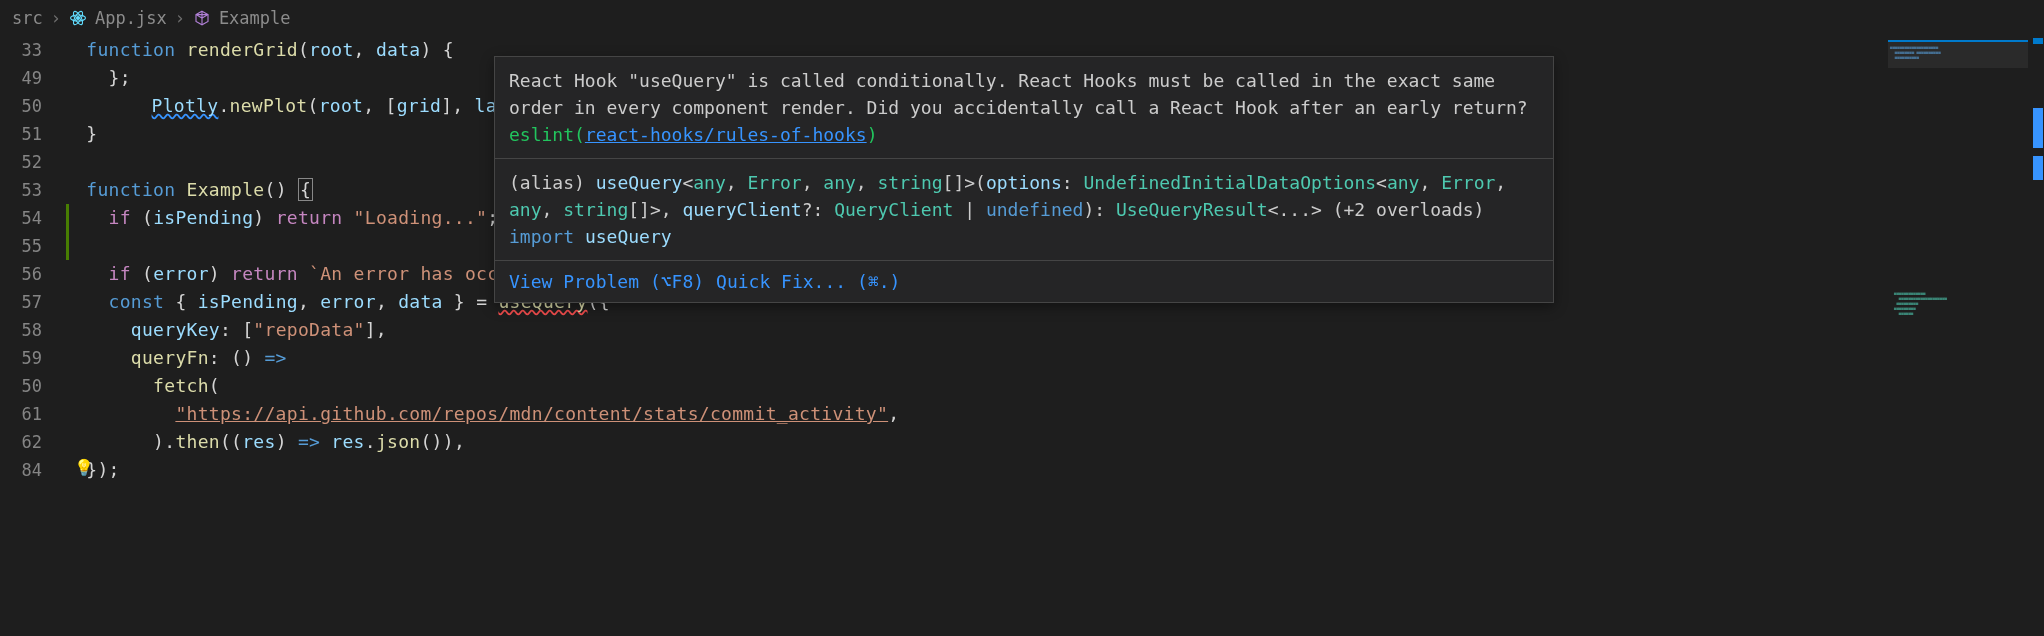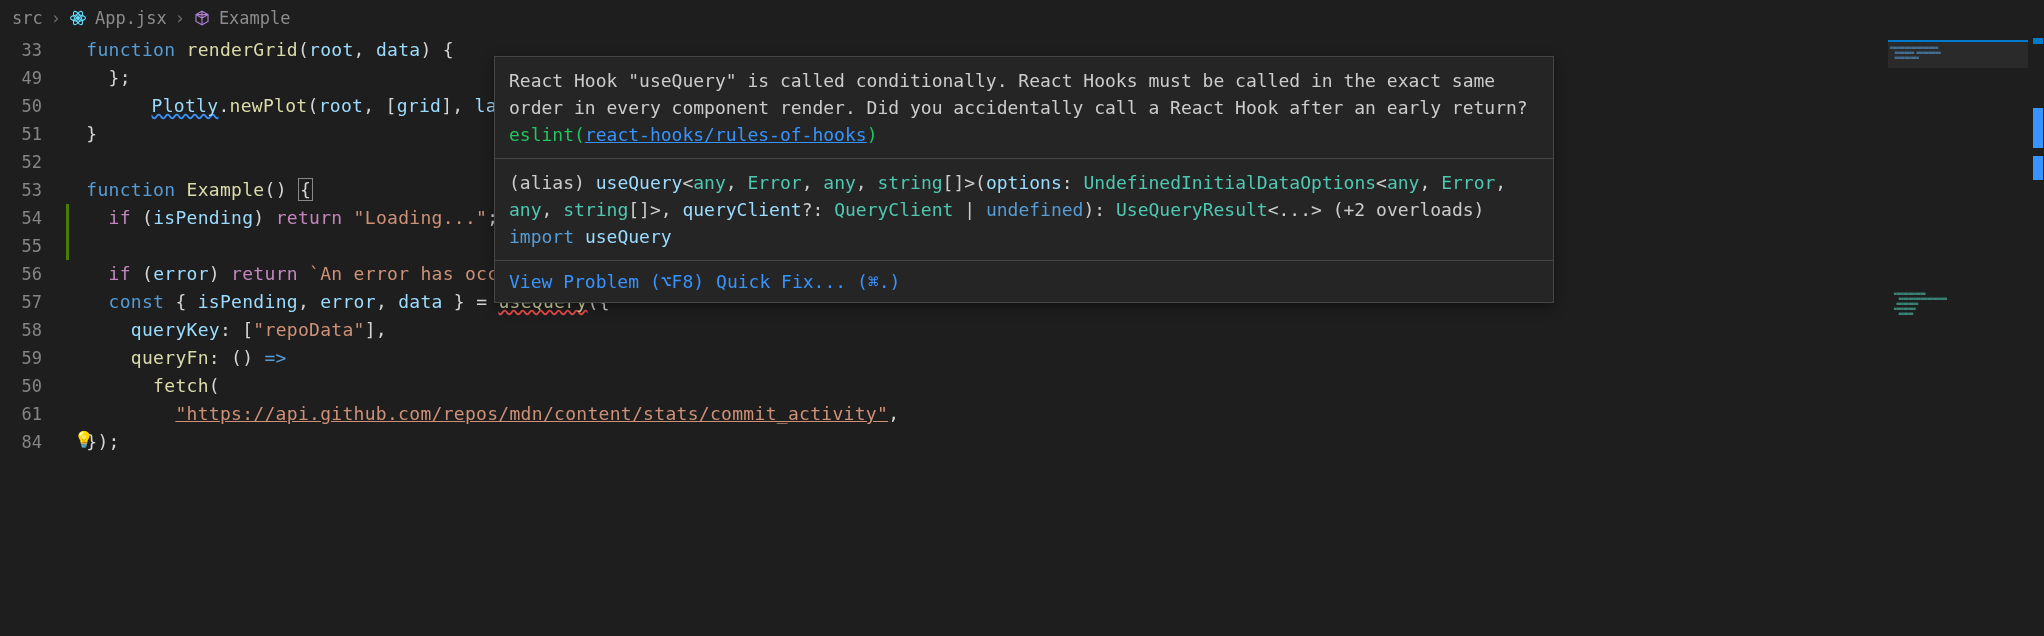--- a/index.html
+++ b/index.html
@@ -237,20 +237,24 @@
     </div>
     <div class="line">
       <div class="gutter">50</div>
       <div class="code">        <span class="tok-fn">fetch</span>(</div>
     </div>
     <div class="line">
       <div class="gutter">61</div>
       <div class="code">          <span class="tok-string url-underline">"https://api.github.com/repos/mdn/content/stats/commit_activity"</span>,</div>
     </div>
     <div class="line">
+      <div class="gutter">62</div>
+      <div class="code">        ).<span class="tok-fn">then</span>((<span class="tok-var">res</span>) <span class="tok-keyword">=&gt;</span> <span class="tok-var">res</span>.<span class="tok-fn">json</span>()),</div>
+    </div>
+    <div class="line">
       <div class="gutter">84</div>
       <div class="code">  });</div>
       <div class="bulb">💡</div>
     </div>
   </div>
 
 <div class="hover-widget">
   <div class="hover-section">
     <span>React Hook "useQuery" is called conditionally. React Hooks must be called in the exact same order in every component render. Did you accidentally call a React Hook after an early return? </span><span class="hover-eslint">eslint</span><span class="hover-eslint">(</span><span class="hover-link">react-hooks/rules-of-hooks</span><span class="hover-eslint">)</span>
   </div>

